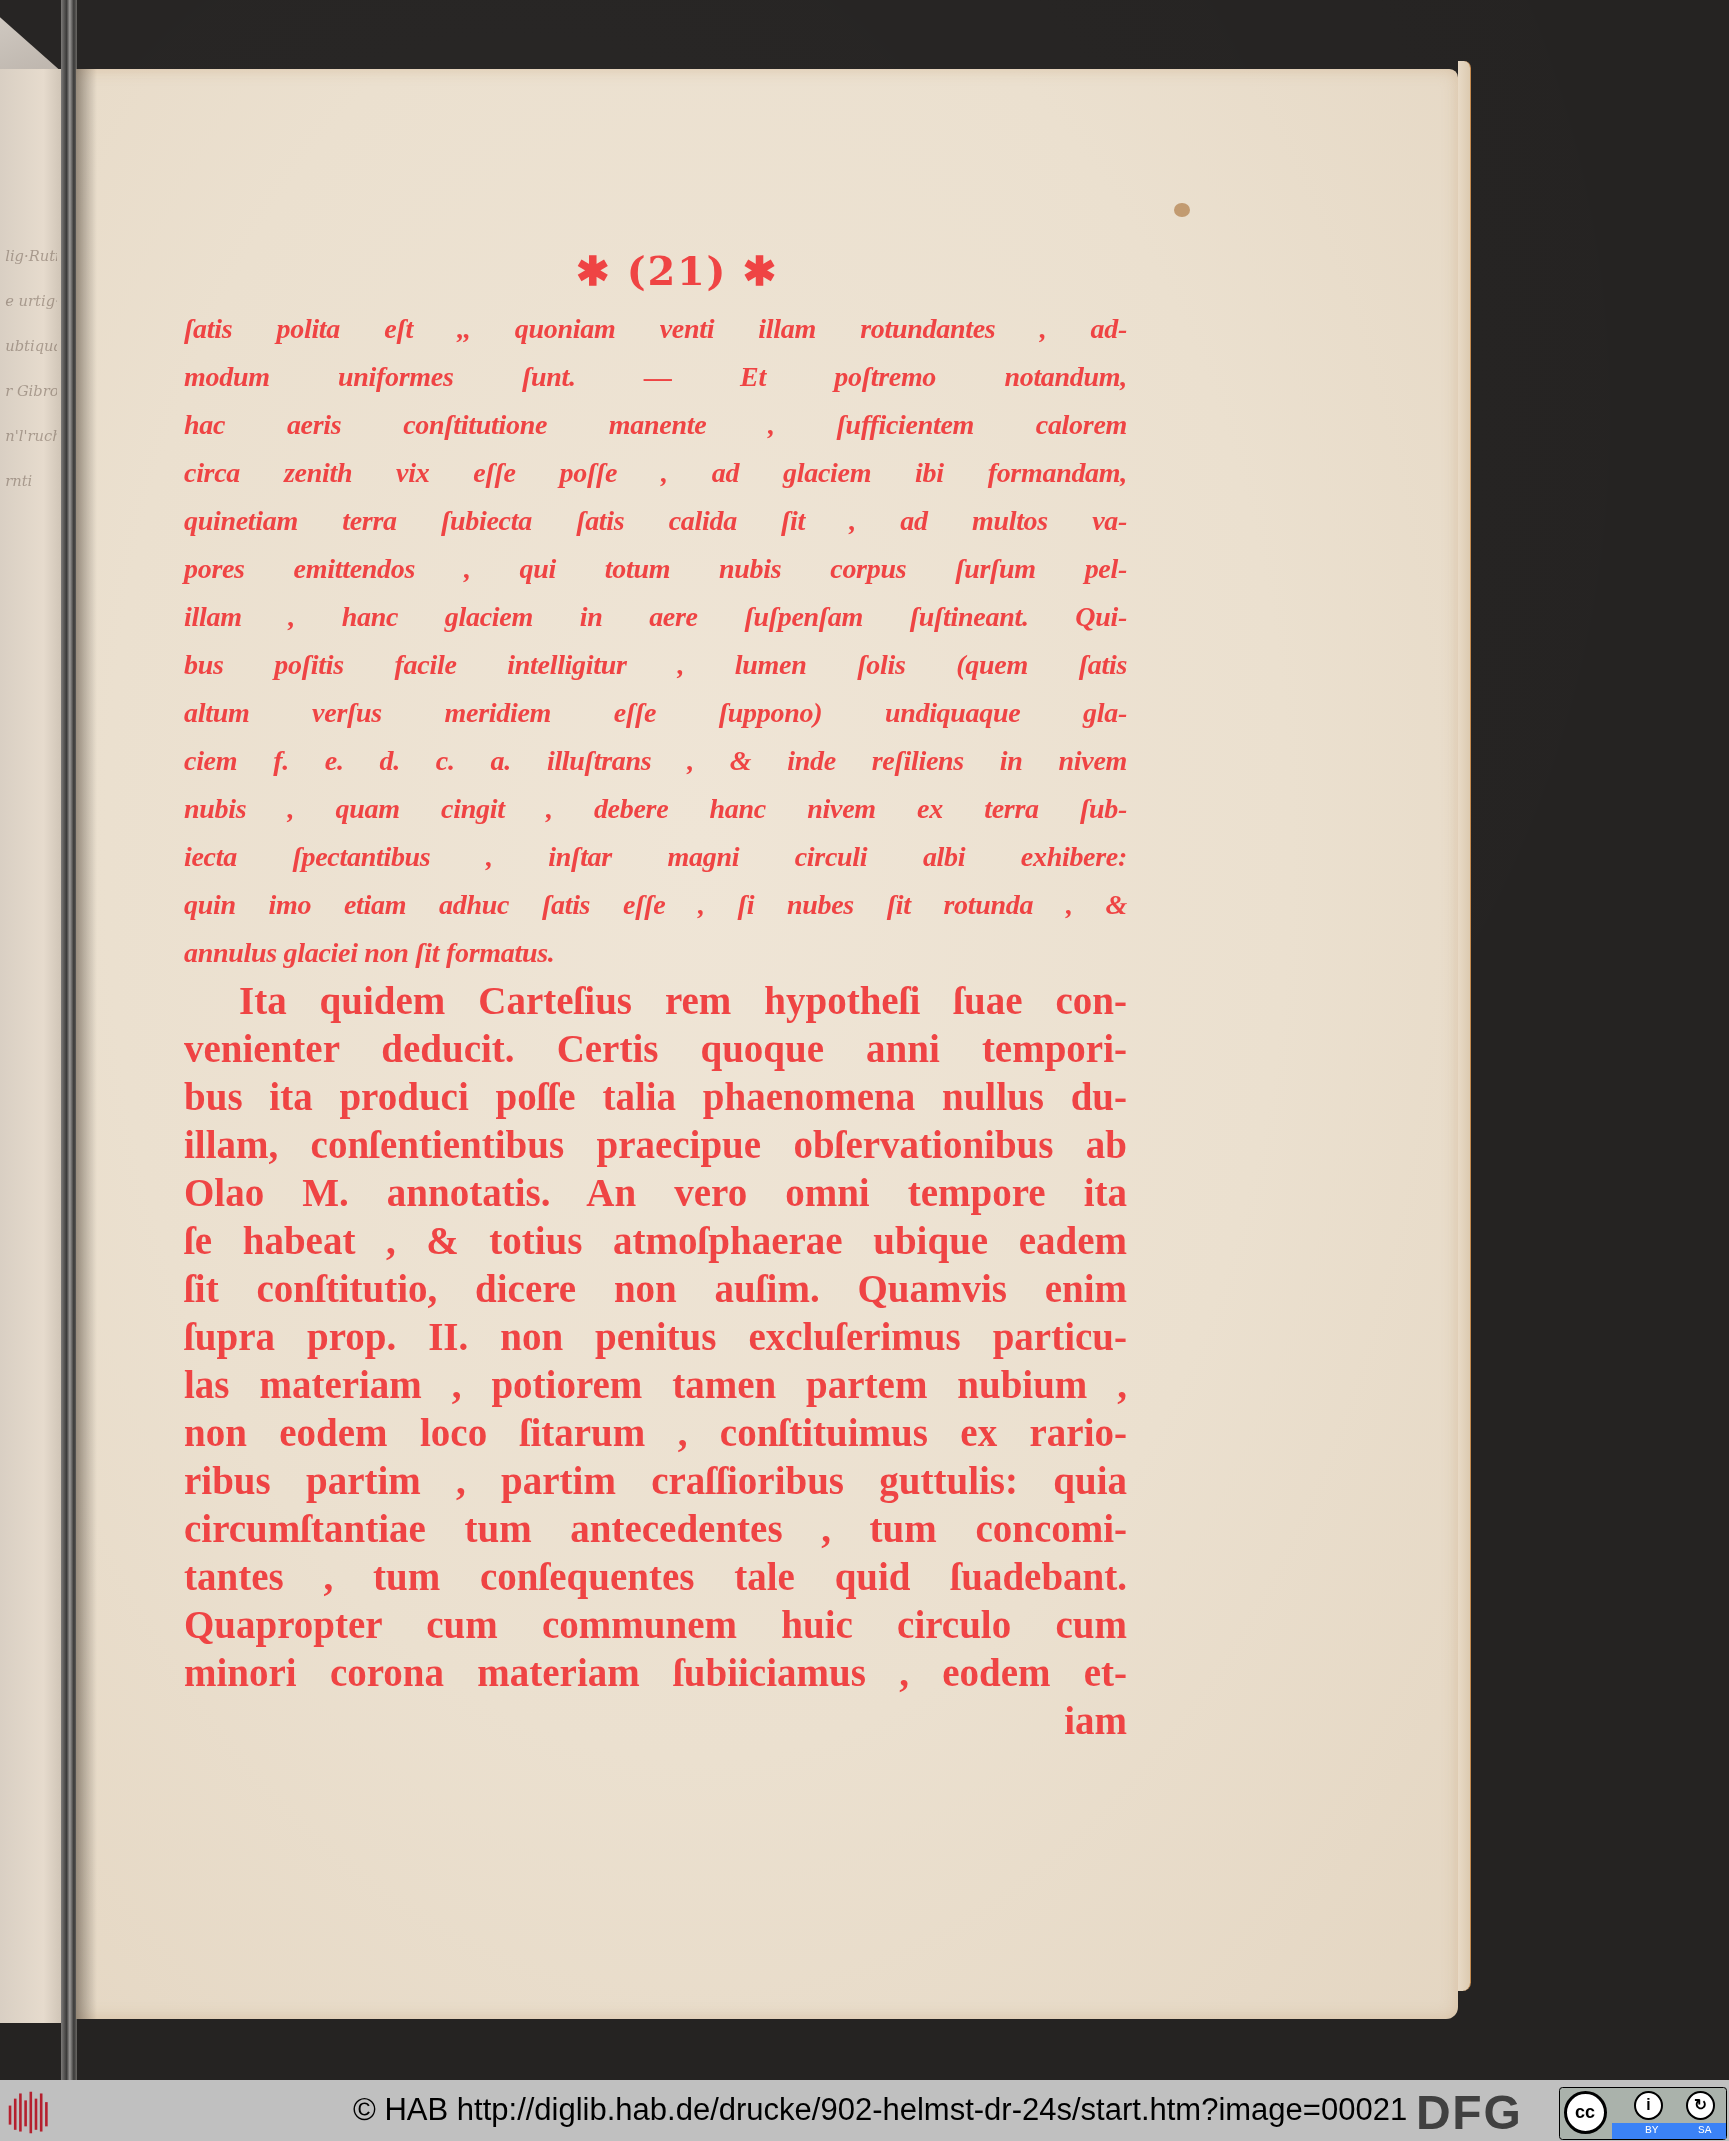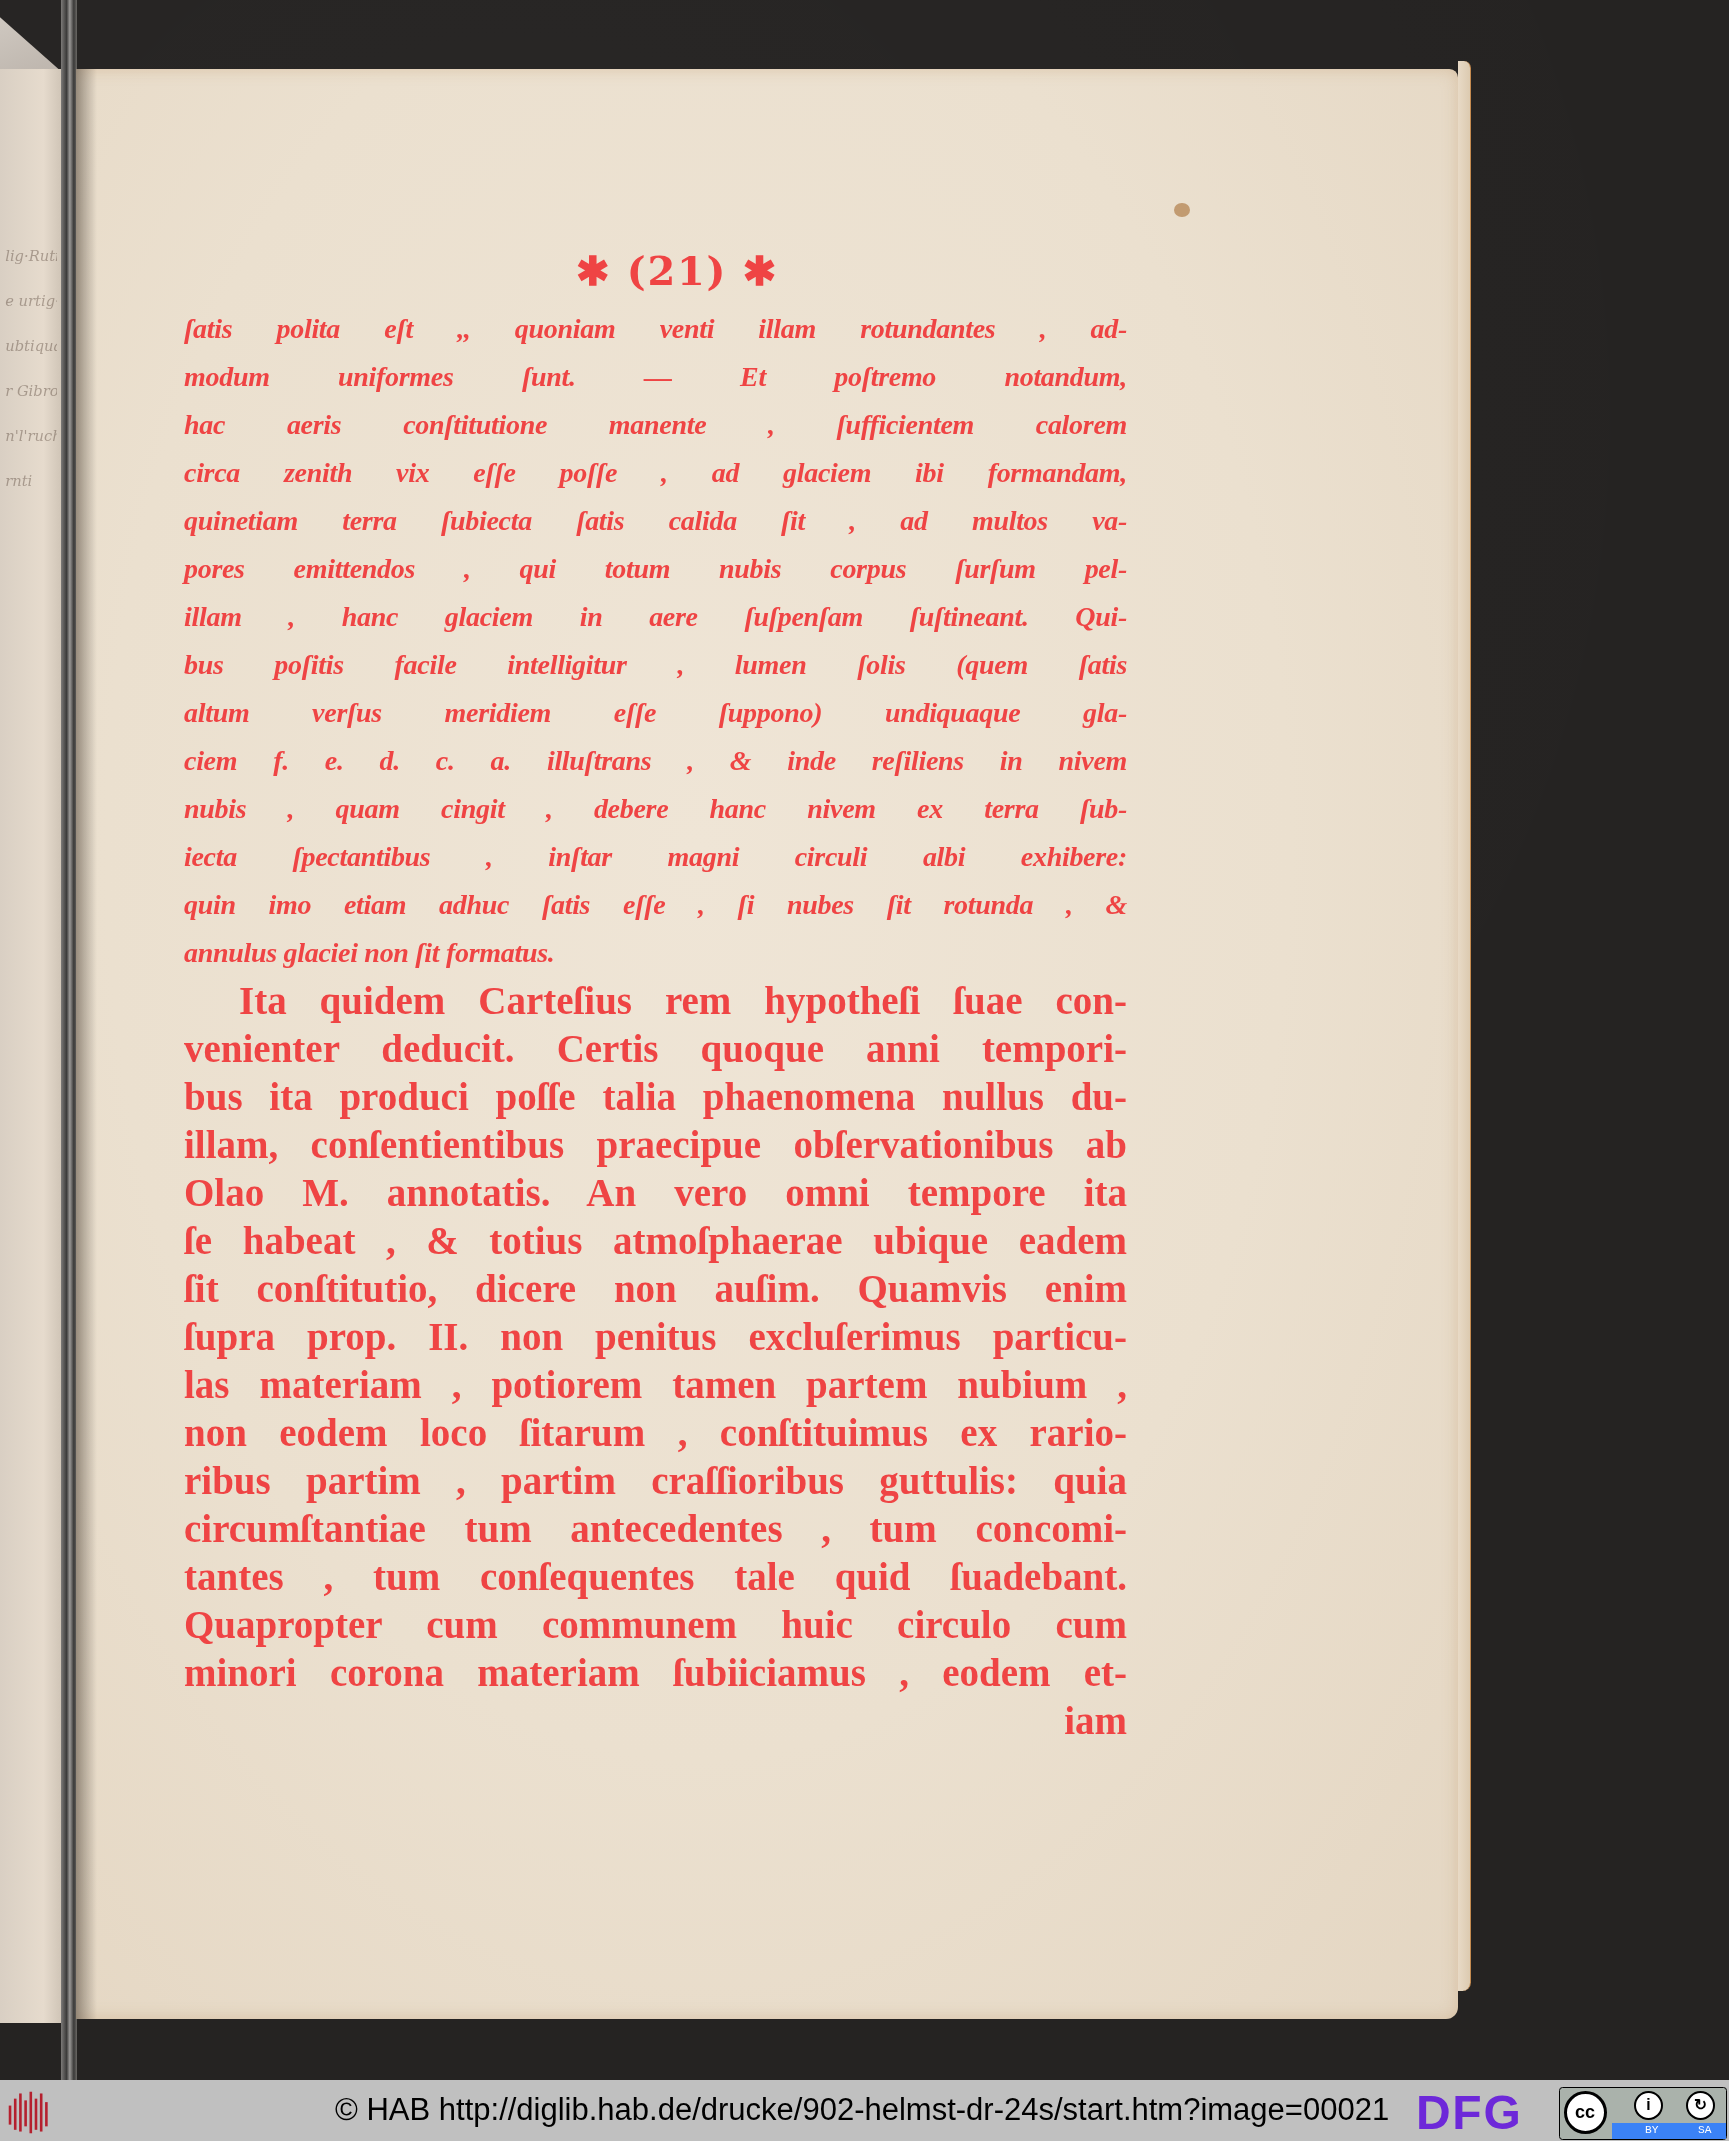--- a/index.html
+++ b/index.html
@@ -79,26 +79,26 @@
   .roman .line.indent { padding-left: 55px; }
   .line.last { text-align-last: left; }
   .catchword { text-align: right; text-align-last: right; }
   
   .footer {
     position: absolute; left: 0; top: 2080px; width: 1729px; height: 61px;
     background: #c0c0c0;
   }
   .hab-logo { position: absolute; left: 7px; top: 10.4px; width: 45px; height: 45px; }
   .footer-text {
-    position: absolute; left: 335px; top: 10.4px; font-family: "Liberation Sans", sans-serif;
+    position: absolute; left: 353px; top: 10.4px; font-family: "Liberation Sans", sans-serif;
     font-size: 31px; color: #000; line-height: 40px; white-space: nowrap;
   }
   .dfg {
     position: absolute; left: 1416px; top: 10.4px; font-family: "Liberation Sans", sans-serif;
-    font-weight: bold; font-size: 48px; line-height: 45px; color: #6d28d9; letter-spacing: 1.7px;
+    font-weight: bold; font-size: 48px; line-height: 45px; color: #404040; letter-spacing: 1.7px;
   }
   .cc-badge {
     position: absolute; left: 1559px; top: 7px; width: 168px; height: 53px;
     background: #aab2ab; border: 1.7px solid #000; border-radius: 3.5px; box-sizing: border-box;
   }
   .cc-circle {
     position: absolute; left: 3.5px; top: 2.6px; width: 43px; height: 43px;
     border-radius: 50%; background: #fff; border: 3.5px solid #000; box-sizing: border-box;
     font-family: "Liberation Sans", sans-serif; font-weight: bold; font-size: 18px;
     text-align: center; line-height: 36px;

